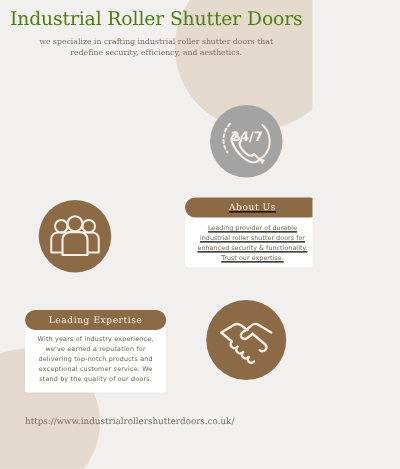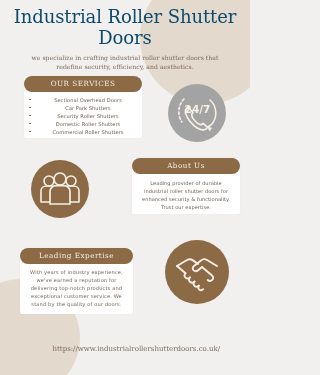--- a/index.html
+++ b/index.html
@@ -47,23 +47,23 @@
   .header {
     position: absolute;
     top: 7px;
     left: 0;
     width: 250px;
     z-index: 3;
     text-align: center;
   }
   .poster-title {
     font-family: "DejaVu Serif", serif;
-    font-size: 18px;
+    font-size: 15px;
     letter-spacing: -0.1px;
-    color: #0c4a6e;
+    color: #4d7c0f;
     margin: 0;
     padding: 0 6px;
     line-height: 1.15;
     font-weight: 400;
   }
   .poster-subtitle {
     font-family: "DejaVu Serif", serif;
     font-size: 6.1px;
     color: #7b6a5c;
     line-height: 1.45;
@@ -148,25 +148,26 @@
     left: 31px;
     top: 160px;
     width: 58px;
     height: 58px;
     border-radius: 50%;
     background: #8b6a45;
     z-index: 4;
   }
   
   #about-card {
-    left: 132px;
+    left: 148px;
     top: 158px;
     width: 108px;
     height: 56px;
     border-radius: 2px;
+    text-decoration: underline;
   }
   #about-card .card-head { width: 108px; }
   #about-card .card-body {
     font-family: "DejaVu Sans", sans-serif;
     font-size: 5.1px;
     line-height: 1.62;
     padding: 5px 6px 0;
     letter-spacing: 0.03px;
   }
   
@@ -195,55 +196,44 @@
     border-radius: 50%;
     background: #8b6a45;
     z-index: 4;
   }
   
   #footer-url {
     position: absolute;
     left: 0;
     top: 332px;
     width: 250px;
-    text-align: right;
+    text-align: left;
     z-index: 5;
     font-family: "DejaVu Serif", serif;
     font-size: 7px;
     color: #7b6a5a;
     line-height: 1.5;
-    padding: 0 30px;
+    padding: 0 20px;
     box-sizing: border-box;
     word-break: break-all;
-    margin-top: 12px;
   }
 </style>
 </head>
 <body>
 
 <div class="poster">
 
   <div class="blob-top-right"></div>
   <div class="blob-bottom-left"></div>
 
   <div class="header">
     <h1 class="poster-title">Industrial Roller Shutter Doors</h1>
     <p class="poster-subtitle">we specialize in crafting industrial roller shutter doors that redefine security, efficiency, and aesthetics.</p>
   </div>
 
-  <div class="card" id="services-card">
-    <div class="card-head">OUR SERVICES</div>
-    <ul class="service-list">
-      <li>Sectional Overhead Doors</li>
-      <li>Car Park Shutters</li>
-      <li>Security Roller Shutters</li>
-      <li>Domestic Roller Shutters</li>
-      <li>Commercial Roller Shutters</li>
-    </ul>
-  </div>
 
   <div id="badge-247">
     <svg width="58" height="58" viewBox="0 0 58 58">
       <path d="M16 15 C10 21, 9 31, 14 38" stroke="#f6efe6" stroke-width="1.6" fill="none" stroke-linecap="round" stroke-dasharray="2.4 2.4"></path>
       <path d="M42 16 C49 22, 50 34, 43 41 L40 43" stroke="#f6efe6" stroke-width="1.6" fill="none" stroke-linecap="round"></path>
       <path d="M44 44 l-5 -2 l2.6 5.6 z" fill="#f6efe6"></path>
       <path d="M20 23 c-2.4 1.8 -3.2 4.4 -2.2 7 c1.6 4.2 4.6 8.4 8.2 11.6
                c3 2.6 6.6 4.4 9.6 4.2 c1.8 -0.1 3.2 -1 4.1 -2.4
                l-4.6 -4.1 c-0.9 0.9 -2 1.5 -2.9 1.3
                c-1.6 -0.3 -3.6 -1.8 -5.4 -3.8 c-1.8 -2 -3 -4.1 -3.1 -5.6

